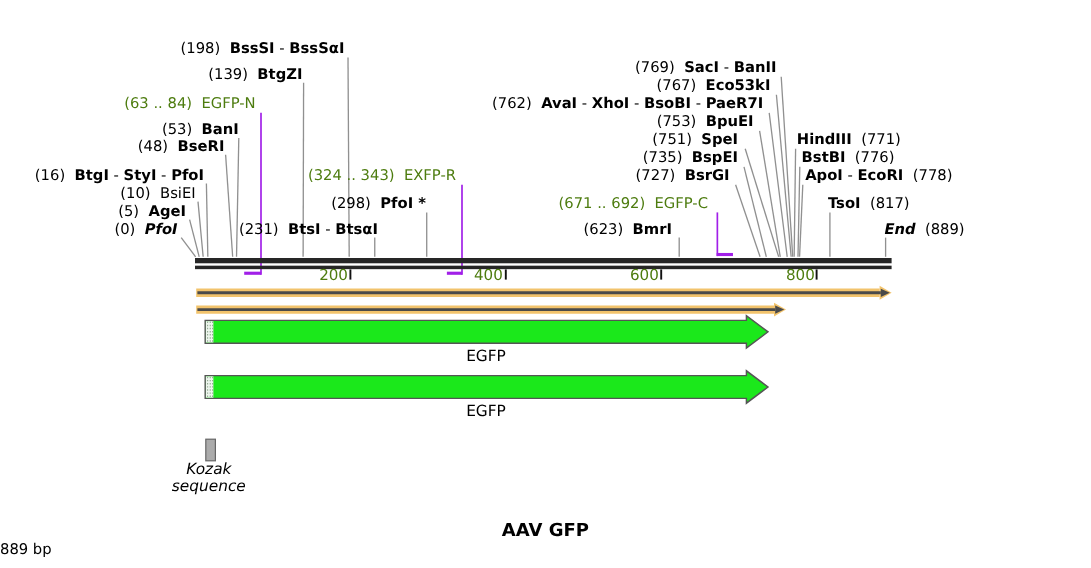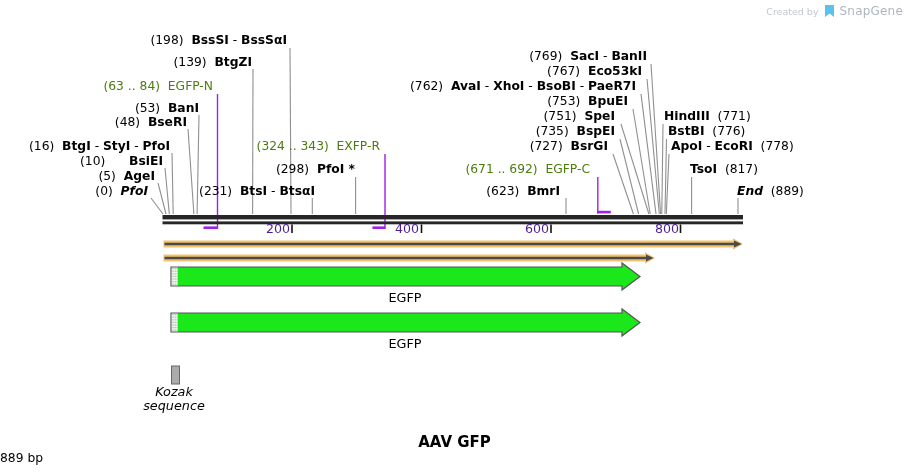--- a/index.html
+++ b/index.html
@@ -3,21 +3,21 @@
 <meta charset="utf-8">
 <style>
   html,body{margin:0;padding:0;background:#fff;}
   #canvas{
     position:relative;width:909px;height:473px;background:#ffffff;
     font-family:"DejaVu Sans","Liberation Sans",sans-serif;color:#000;overflow:hidden;
   }
   #map-svg{position:absolute;left:0;top:0;width:909px;height:473px;}
   .lbl{position:absolute;white-space:pre;font-size:12.3px;line-height:15px;}
   .purple{color:#4d7c0f;}
-  .rlbl{position:absolute;white-space:pre;font-size:12.6px;line-height:14px;color:#4c1d95;}
+  .rlbl{position:absolute;white-space:pre;font-size:12.6px;line-height:14px;color:#4d7c0f;}
   .feat-lbl{position:absolute;font-size:12.8px;line-height:14px;text-align:center;}
   .title{position:absolute;left:0;width:909px;text-align:center;font-weight:bold;font-size:15px;}
   .subtitle{position:absolute;left:0;width:909px;text-align:left;font-size:12.3px;}
   .watermark{position:absolute;top:4px;right:6px;display:flex;align-items:center;gap:5px;}
   .wm-created{font-size:9.5px;color:#c3c9cf;}
   .wm-brand{font-size:12px;color:#aeb6bf;font-weight:500;letter-spacing:.2px;}
 </style>
 </head>
 <body>
 
@@ -100,35 +100,28 @@
       <g stroke="#8fa88f" stroke-width="0.9" stroke-dasharray="1.2,1.4">
         <line x1="173" y1="314" x2="173" y2="331"></line>
         <line x1="175.2" y1="314" x2="175.2" y2="331"></line>
         <line x1="177.2" y1="314" x2="177.2" y2="331"></line>
       </g>
     </g>
 
     <rect x="171.5" y="366" width="8" height="18" fill="#ABABAB" stroke="#666" stroke-width="1"></rect>
   </svg>
 
-  <div class="watermark">
-    <span class="wm-created">Created by</span>
-    <svg width="11" height="13" viewBox="0 0 11 13">
-      <polygon points="1,0 10,0 10,12 5.5,8.6 1,12" fill="#5BC2EE"></polygon>
-    </svg>
-    <span class="wm-brand">SnapGene</span>
-  </div>
 
   <div class="lbl" style="right:622px;top:33px;"><span>(198)  </span><span style="font-weight: bold;">BssSI</span><span> - </span><span style="font-weight: bold;">BssSαI</span></div>
   <div class="lbl" style="right:657px;top:55px;"><span>(139)  </span><span style="font-weight: bold;">BtgZI</span></div>
   <div class="lbl purple" style="right:696px;top:79px;"><span>(63 .. 84)  EGFP-N</span></div>
   <div class="lbl" style="right:710px;top:101px;"><span>(53)  </span><span style="font-weight: bold;">BanI</span></div>
   <div class="lbl" style="right:722px;top:115px;"><span>(48)  </span><span style="font-weight: bold;">BseRI</span></div>
   <div class="lbl" style="right:739px;top:139px;"><span>(16)  </span><span style="font-weight: bold;">BtgI</span><span> - </span><span style="font-weight: bold;">StyI</span><span> - </span><span style="font-weight: bold;">PfoI</span></div>
-  <div class="lbl" style="right:746px;top:154px;"><span>(10)  </span><span style="font-weight: bold; margin-left: 16px;">BsiEI</span></div>
+  <div class="lbl" style="right:746px;top:154px;"><span>(10)  </span><span style="font-weight: normal;">BsiEI</span></div>
   <div class="lbl" style="right:754px;top:169px;"><span>(5)  </span><span style="font-weight: bold;">AgeI</span></div>
   <div class="lbl" style="right:761px;top:184px;"><span>(0)  </span><span style="font-weight: bold; font-style: italic;">PfoI</span></div>
   <div class="lbl" style="right:594px;top:184px;"><span>(231)  </span><span style="font-weight: bold;">BtsI</span><span> - </span><span style="font-weight: bold;">BtsαI</span></div>
   <div class="lbl" style="right:554px;top:162px;"><span>(298)  </span><span style="font-weight: bold;">PfoI *</span></div>
   <div class="lbl purple" style="right:529px;top:139px;"><span>(324 .. 343)  EXFP-R</span></div>
   <div class="lbl" style="right:349px;top:184px;"><span>(623)  </span><span style="font-weight: bold;">BmrI</span></div>
   <div class="lbl purple" style="right:319px;top:162px;"><span>(671 .. 692)  EGFP-C</span></div>
   <div class="lbl" style="right:301px;top:139px;"><span>(727)  </span><span style="font-weight: bold;">BsrGI</span></div>
   <div class="lbl" style="right:294px;top:124px;"><span>(735)  </span><span style="font-weight: bold;">BspEI</span></div>
   <div class="lbl" style="right:294px;top:109px;"><span>(751)  </span><span style="font-weight: bold;">SpeI</span></div>

